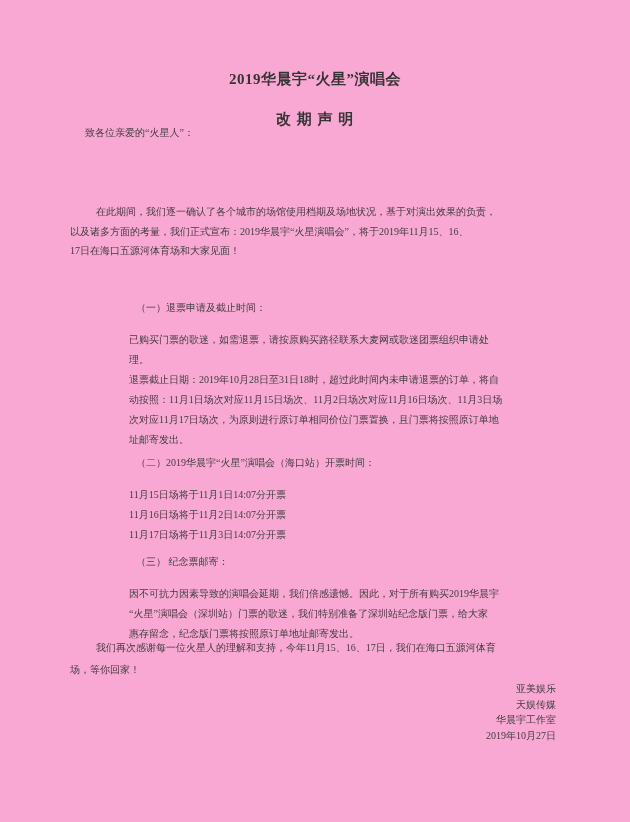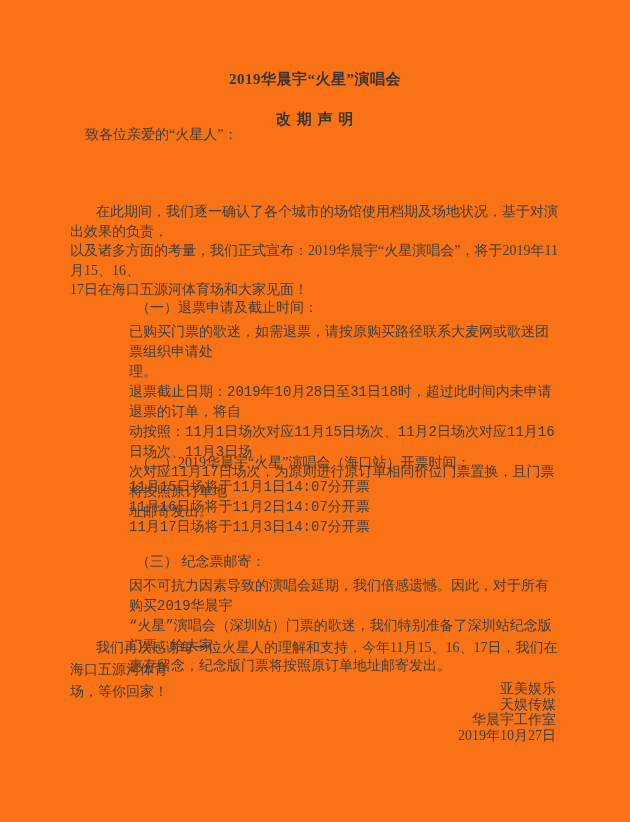--- a/index.html
+++ b/index.html
@@ -4,39 +4,39 @@
 <style>
   html, body {
     margin: 0;
     padding: 0;
     background: #ffffff;
   }
   .page {
     position: relative;
     width: 630px;
     height: 822px;
-    background: #f97316;
+    background: #f9a8d4;
     font-family: "Liberation Serif", "DejaVu Serif", serif;
     color: #3e3e3e;
     overflow: hidden;
   }
   .doc-title {
     position: absolute;
     left: 0;
     width: 100%;
     text-align: center;
     font-size: 15px;
     font-weight: bold;
     color: #353535;
     letter-spacing: 0.5px;
   }
   .t1 { top: 70px; }
   .t2 { top: 110px; letter-spacing: 1px; }
   .body-text {
-    font-size: 14px;
+    font-size: 10px;
     color: #3e3e3e;
   }
   .greeting {
     position: absolute;
     top: 126px;
     left: 85px;
   }
   .para {
     position: absolute;
     left: 70px;
@@ -65,24 +65,23 @@
   }
   .sec1 { top: 298px; }
   .sec2 { top: 453px; }
   .sec3 { top: 552px; }
   .section .hdr {
     line-height: 20px;
     margin-left: 44px;
   }
   .section .content {
     margin-left: 37px;
-    margin-top: 4px;
+    margin-top: 12px;
     line-height: 20px;
     white-space: pre-line;
-    font-family: Liberation Mono, monospace;
   }
   .closing {
     top: 637px;
     line-height: 22px;
     text-indent: 26px;
   }
   .signature {
     position: absolute;
     top: 681px;
     right: 74px;

